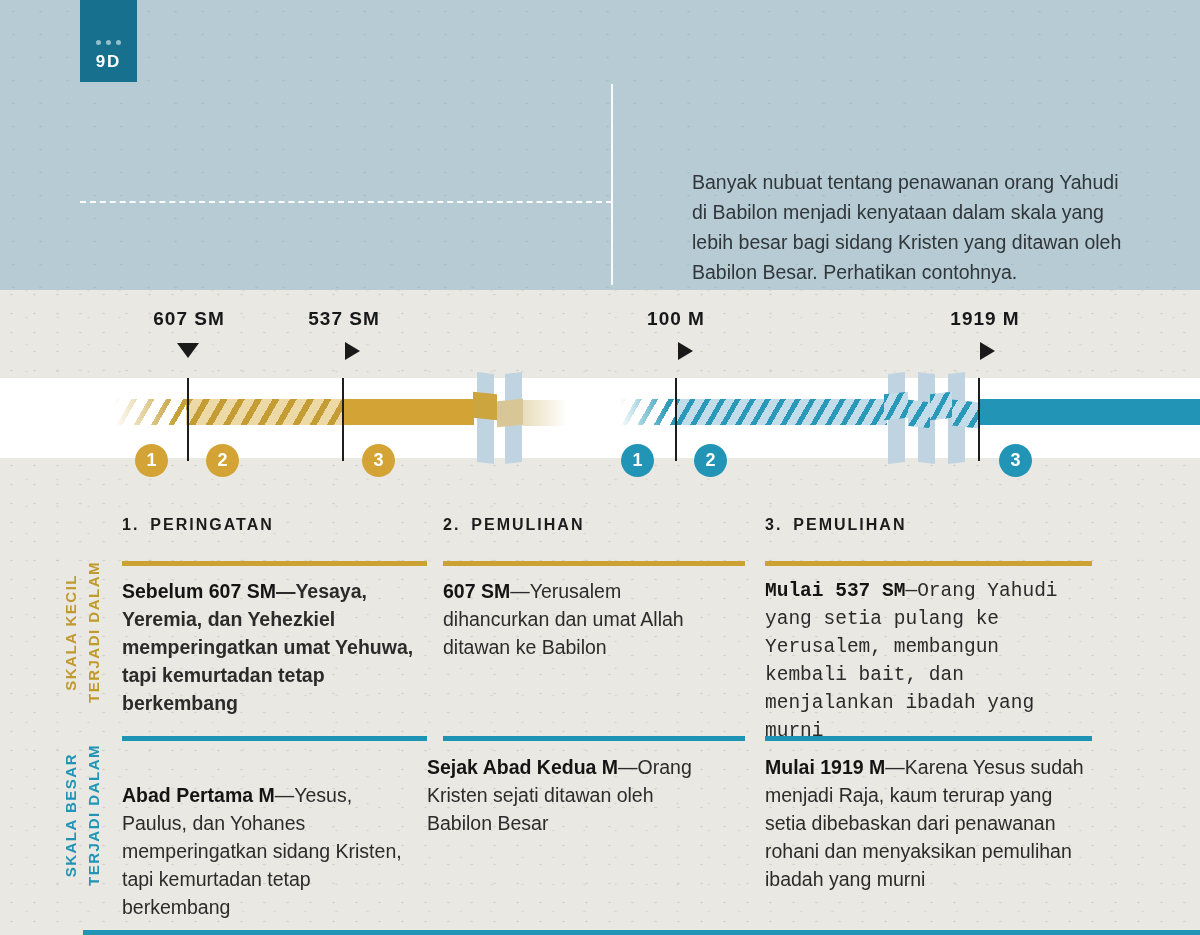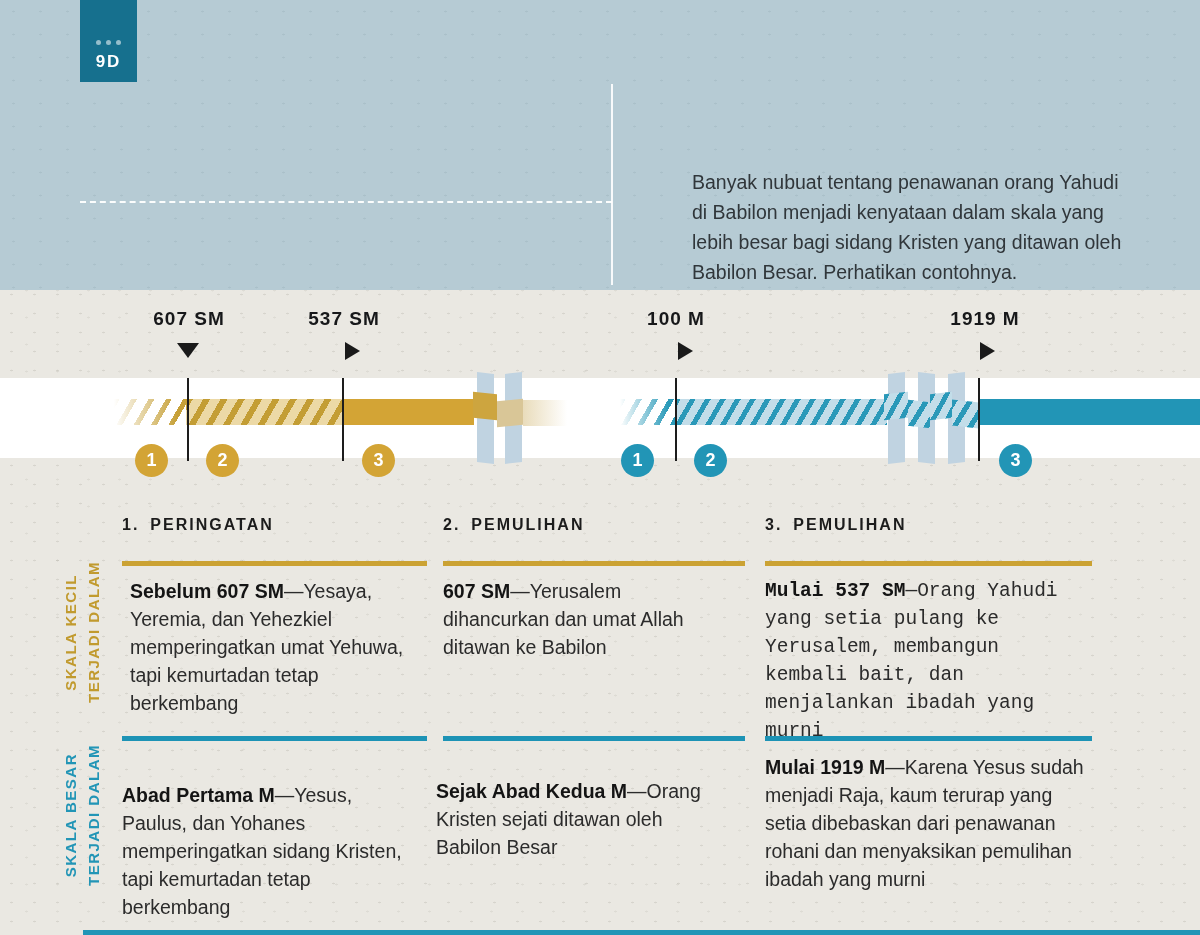--- a/index.html
+++ b/index.html
@@ -142,37 +142,37 @@
   </div>
   <div class="vlabel large" style="left:62px;top:735px;height:160px;">
     <span class="vline">SKALA BESAR</span>
     <span class="vline">TERJADI DALAM</span>
   </div>
 
   <div class="col-header" style="left:122px;">
     <span class="num">1.</span><span>PERINGATAN</span>
   </div>
   <div class="rule gold" style="left:122px;width:305px;"></div>
-  <div class="para small" style="left:130px;width:292px;">
+  <div class="para small" style="left:122px;width:292px;font-weight:bold;">
     <b>Sebelum 607 SM</b><span>—Yesaya, Yeremia, dan Yehezkiel memperingatkan umat Yehuwa, tapi kemurtadan tetap berkembang</span>
   </div>
   <div class="rule blue" style="left:122px;width:305px;"></div>
   <div class="para large" style="left:122px;width:292px;margin-top:28px;">
     <b>Abad Pertama M</b><span>—Yesus, Paulus, dan Yohanes memperingatkan sidang Kristen, tapi kemurtadan tetap berkembang</span>
   </div>
 
   <div class="col-header" style="left:443px;">
     <span class="num">2.</span><span>PEMULIHAN</span>
   </div>
   <div class="rule gold" style="left:443px;width:302px;"></div>
   <div class="para small" style="left:443px;width:265px;">
     <b>607 SM</b><span>—Yerusalem dihancurkan dan umat Allah ditawan ke Babilon</span>
   </div>
   <div class="rule blue" style="left:443px;width:302px;"></div>
-  <div class="para large" style="left:436px;width:265px;margin-top:24px;">
+  <div class="para large" style="left:427px;width:265px;">
     <b>Sejak Abad Kedua M</b><span>—Orang Kristen sejati ditawan oleh Babilon Besar</span>
   </div>
 
   <div class="col-header" style="left:765px;">
     <span class="num">3.</span><span>PEMULIHAN</span>
   </div>
   <div class="rule gold" style="left:765px;width:327px;"></div>
   <div class="para small" style="left:765px;width:322px;font-family:Liberation Mono, monospace;">
     <b>Mulai 537 SM</b><span>—Orang Yahudi yang setia pulang ke Yerusalem, membangun kembali bait, dan menjalankan ibadah yang murni</span>
   </div>

